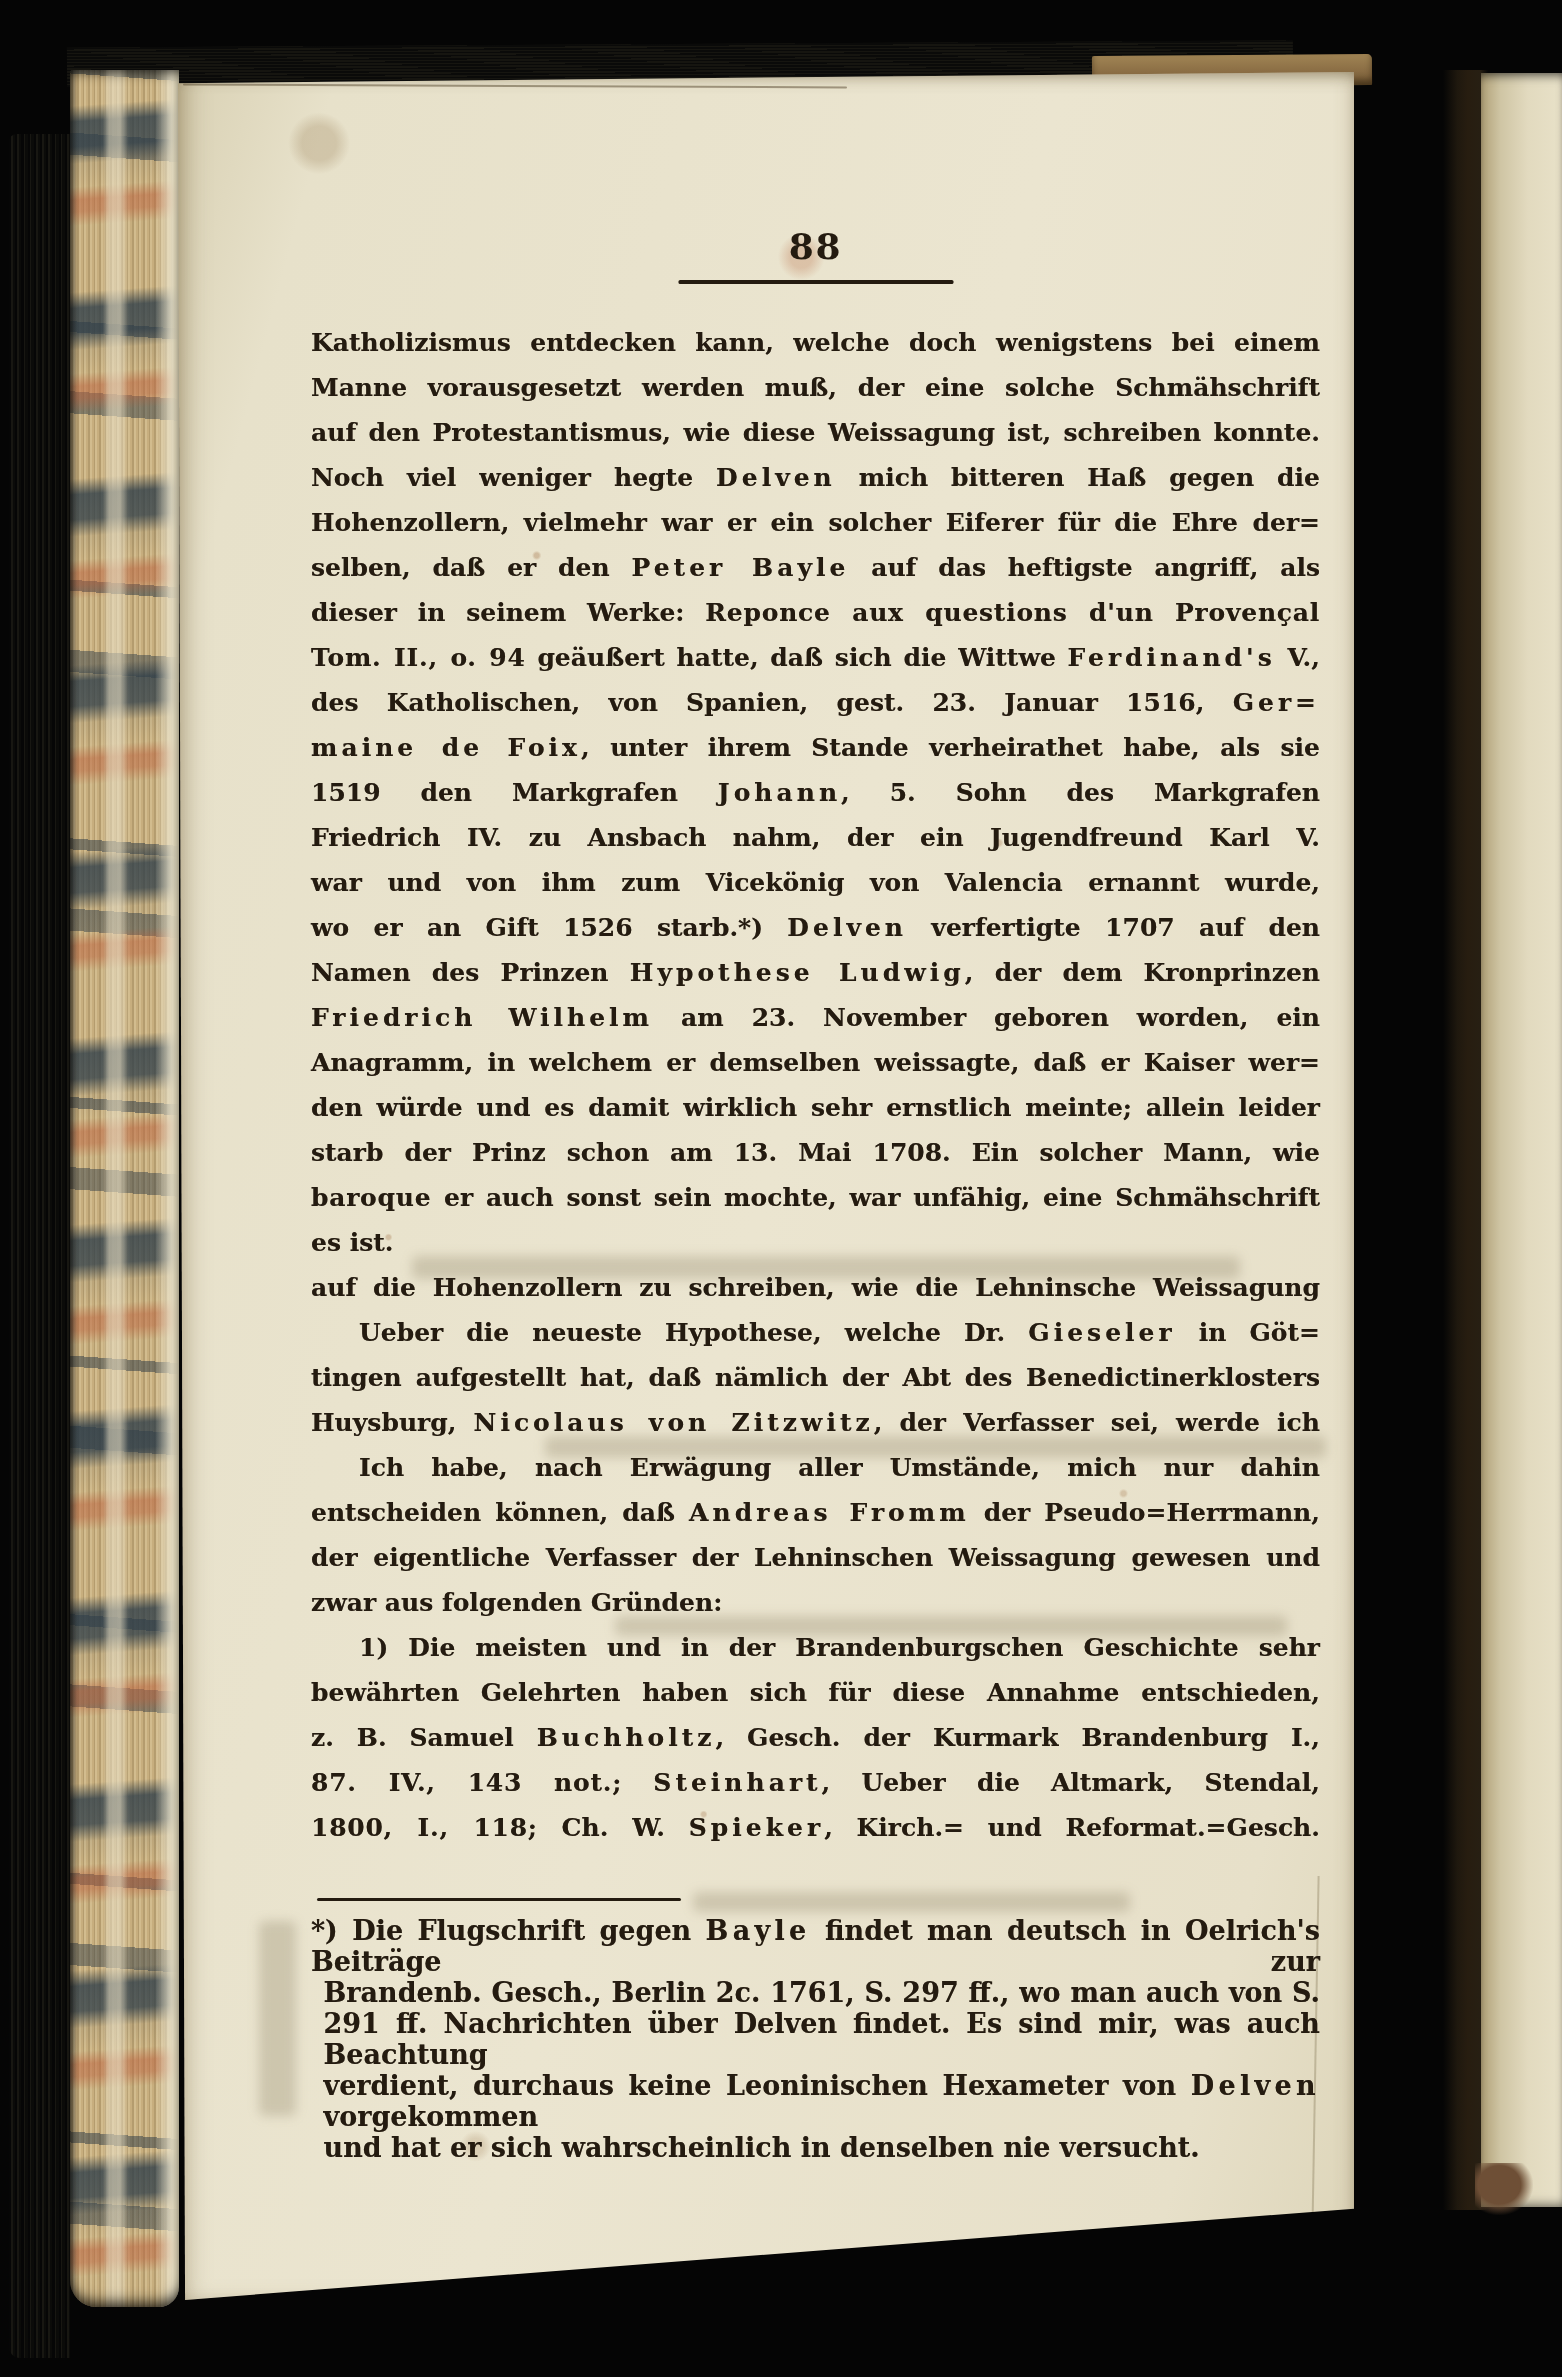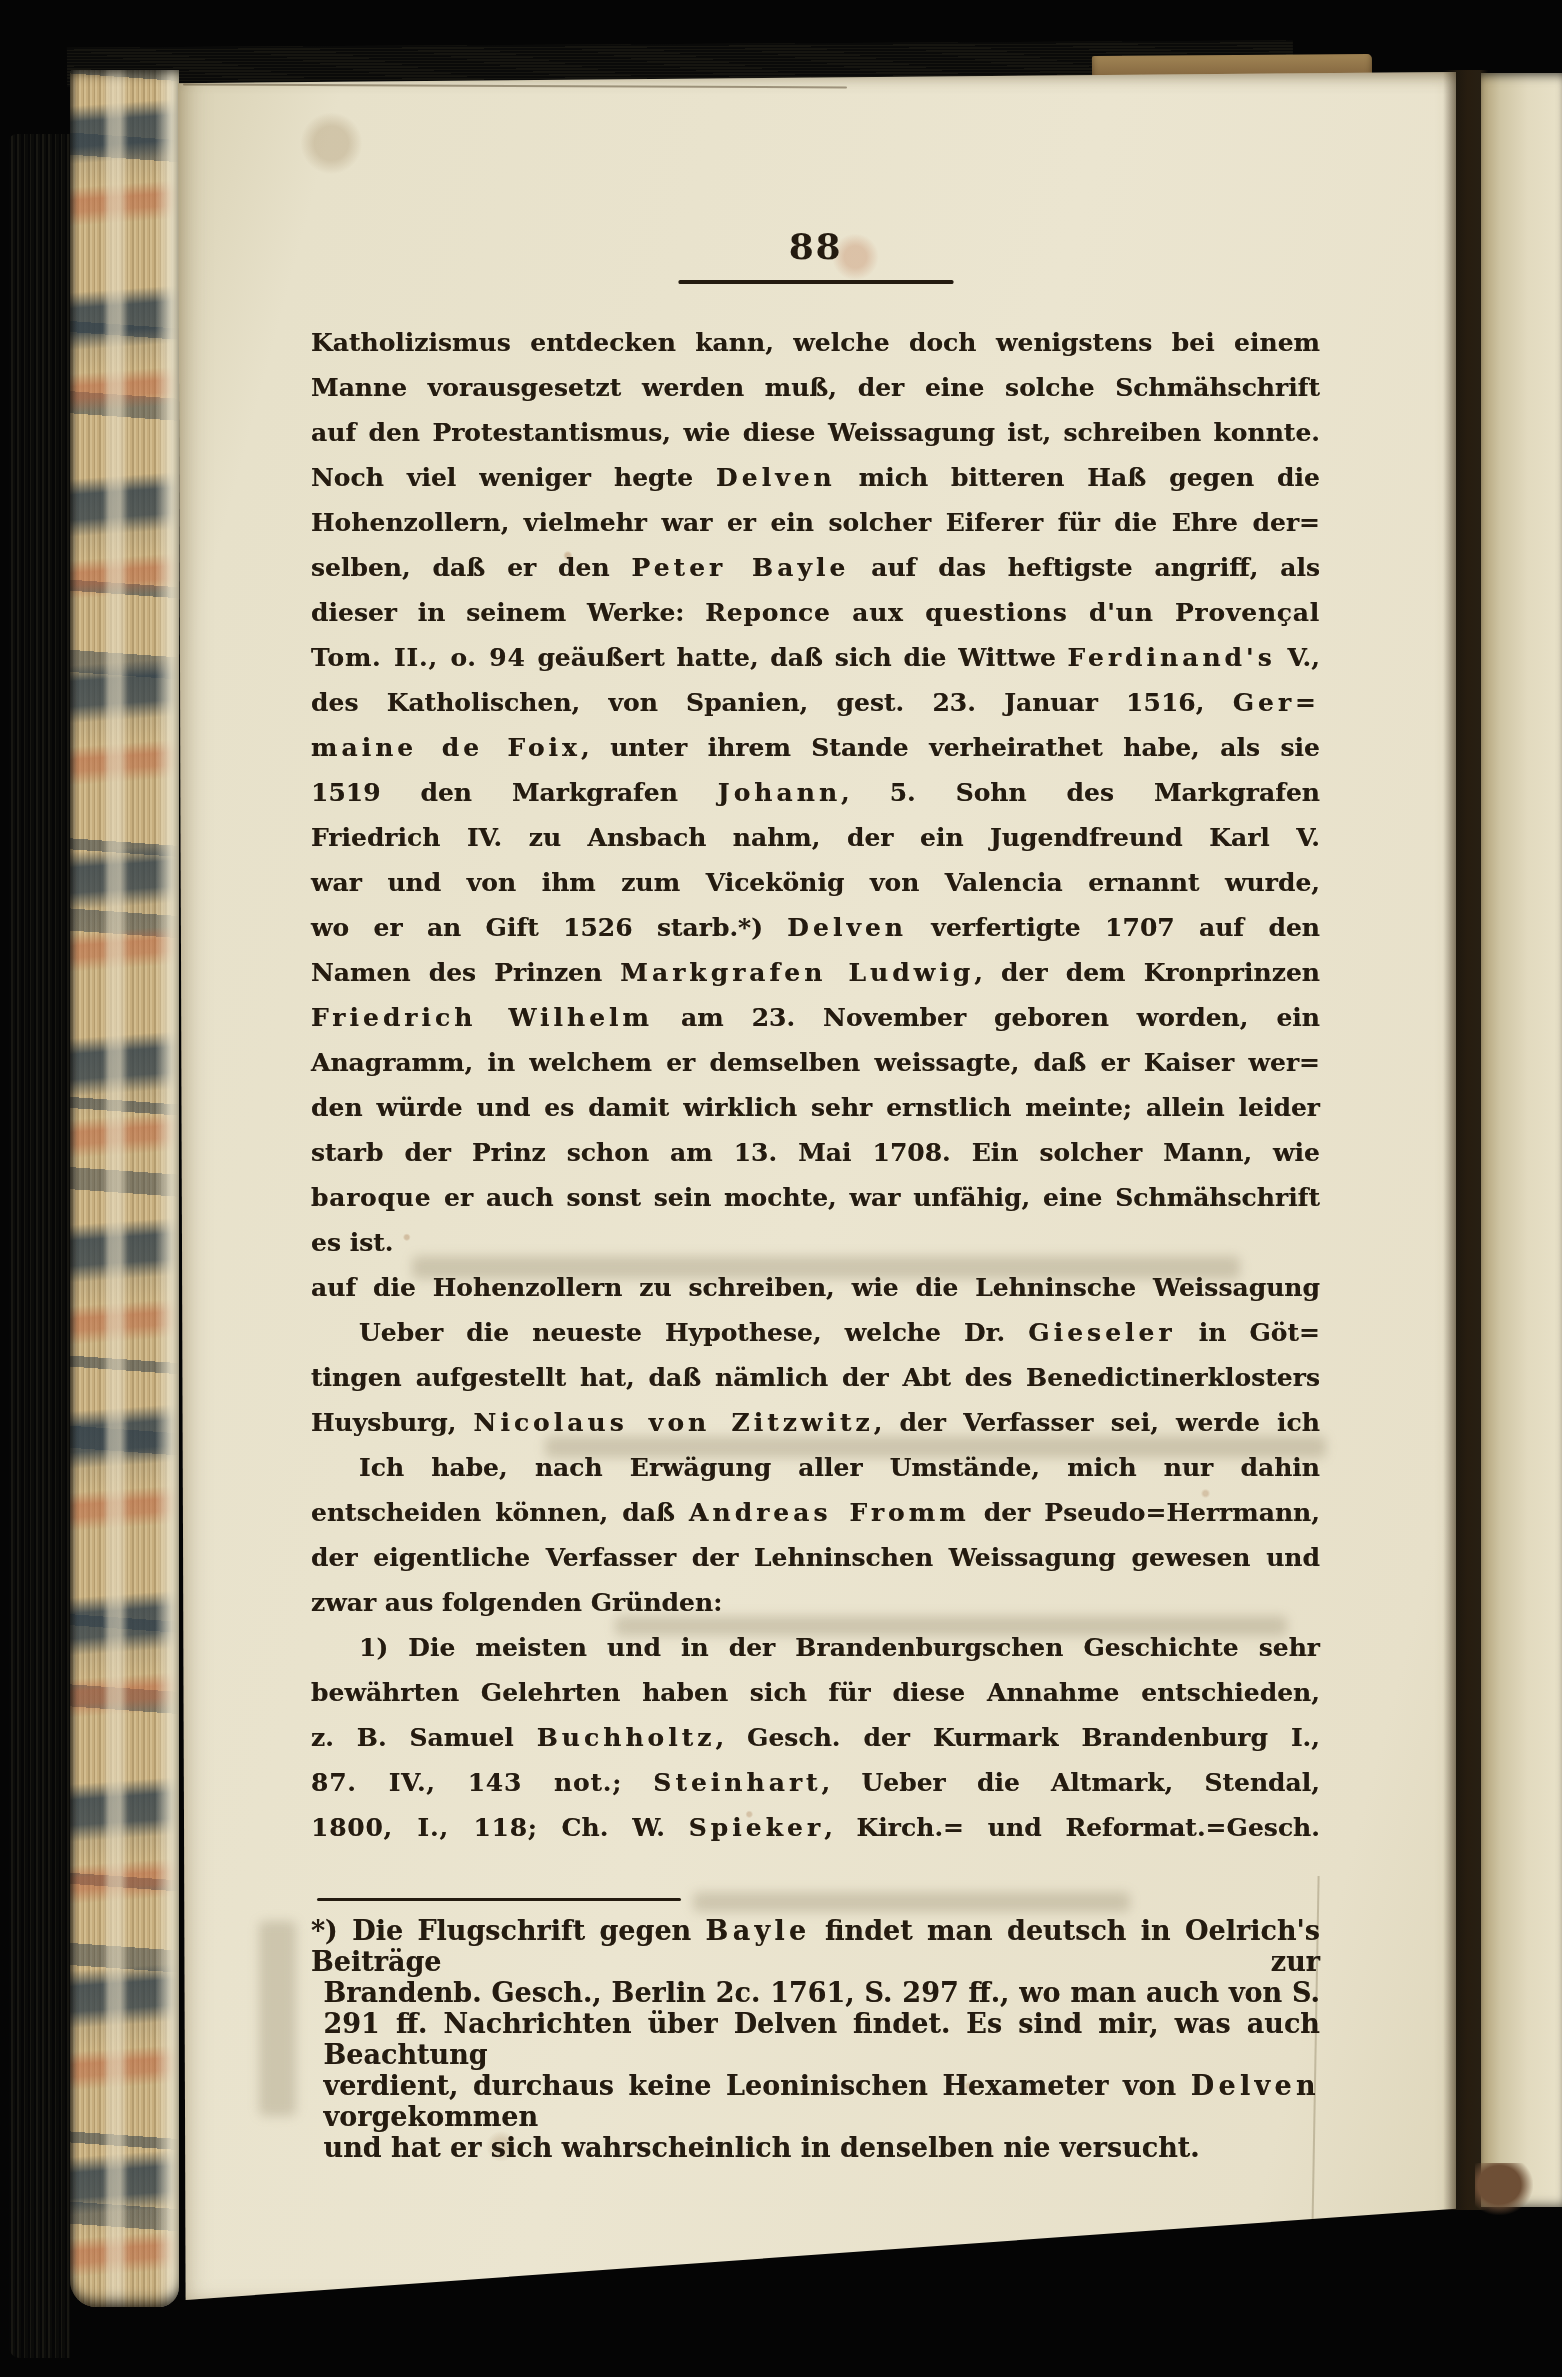--- a/index.html
+++ b/index.html
@@ -30,21 +30,21 @@
             rgba(187,100,64,.55) 130px,rgba(187,100,64,.5) 142px,
             rgba(44,60,72,0) 156px,rgba(44,60,72,0) 186px),
         repeating-linear-gradient(184deg,
             rgba(40,54,66,.5) 0 11px,
             rgba(216,188,132,0) 11px 70px,
             rgba(40,54,66,.45) 70px 92px,
             rgba(40,54,66,0) 92px 258px),
         repeating-linear-gradient(90deg,#c7ae7e 0 1.6px,#b49c6e 1.6px 3.1px,#d2bc8e 3.1px 5.5px);
       box-shadow:inset 0 7.8px 12.5px -6.2px rgba(0,0,0,.8), inset 0 -11px 14px -6.2px rgba(0,0,0,.8);}
   
-  .page{position:absolute;left:178px;top:72px;width:1278px;height:2228px;
+  .page{position:absolute;left:178px;top:72px;width:1176px;height:2228px;
       background:linear-gradient(105deg,#d9d1b4 0%,#e7e1ca 9%,#ebe5d0 50%,#e7e0c9 88%,#ddd5b9 100%);
       clip-path:polygon(0 0.5%,100% 0,100% 95.9%,0.6% 100%);
       box-shadow:inset 15.6px 0 26.6px -11px rgba(120,100,60,.55),
                  inset -9.4px 0 22px -12.5px rgba(110,90,55,.45),
                  inset 0 12.5px 17px -11px rgba(90,72,40,.55);}
   .page-top-line{position:absolute;left:4.7px;top:12.5px;width:664px;height:2.3px;
       background:rgba(70,56,30,.45);transform:rotate(0.25deg);border-radius:1.6px;}
   .stains{position:absolute;inset:0;pointer-events:none;
       background:
         radial-gradient(circle at 53% 8.3%, rgba(178,96,56,.26) 0 11px, rgba(178,96,56,0) 23.4px),
@@ -120,21 +120,21 @@
           <div class="ln"><span>Hohenzollern, vielmehr war er ein solcher Eiferer für die Ehre der=</span></div>
           <div class="ln"><span>selben, daß er den </span><span class="sp">Peter Bayle</span><span> auf das heftigste angriff, als</span></div>
           <div class="ln"><span>dieser in seinem Werke: </span><span class="rom">Reponce aux questions d'un Provençal</span></div>
           <div class="ln"><span class="rom">Tom. II., o. 94</span><span> geäußert hatte, daß sich die Wittwe </span><span class="sp">Ferdinand's</span><span> V.,</span></div>
           <div class="ln"><span>des Katholischen, von Spanien, gest. 23. Januar 1516, </span><span class="sp">Ger=</span></div>
           <div class="ln"><span class="sp">maine de Foix</span><span>, unter ihrem Stande verheirathet habe, als sie</span></div>
           <div class="ln"><span>1519 den Markgrafen </span><span class="sp">Johann</span><span>, 5. Sohn des Markgrafen</span></div>
           <div class="ln"><span>Friedrich IV. zu Ansbach nahm, der ein Jugendfreund Karl V.</span></div>
           <div class="ln"><span>war und von ihm zum Vicekönig von Valencia ernannt wurde,</span></div>
           <div class="ln"><span>wo er an Gift 1526 starb.*) </span><span class="sp">Delven</span><span> verfertigte 1707 auf den</span></div>
-          <div class="ln"><span>Namen des Prinzen </span><span class="sp">Markgrafen Ludwig</span><span>, der dem Kronprinzen</span></div>
+          <div class="ln"><span>Namen des Prinzen </span><span class="sp">Hypothese Ludwig</span><span>, der dem Kronprinzen</span></div>
           <div class="ln"><span class="sp">Friedrich Wilhelm</span><span> am 23. November geboren worden, ein</span></div>
           <div class="ln"><span>Anagramm, in welchem er demselben weissagte, daß er Kaiser wer=</span></div>
           <div class="ln"><span>den würde und es damit wirklich sehr ernstlich meinte; allein leider</span></div>
           <div class="ln"><span>starb der Prinz schon am 13. Mai 1708. Ein solcher Mann, wie</span></div>
           <div class="ln"><span class="rom">baroque</span><span> er auch sonst sein mochte, war unfähig, eine Schmähschrift</span></div>
           <div class="ln end"><span>es ist.</span></div>
           <div class="ln"><span>auf die Hohenzollern zu schreiben, wie die Lehninsche Weissagung</span></div>
           <div class="ln ind"><span>Ueber die neueste Hypothese, welche Dr. </span><span class="sp">Gieseler</span><span> in Göt=</span></div>
           <div class="ln"><span>tingen aufgestellt hat, daß nämlich der Abt des Benedictinerklosters</span></div>
           <div class="ln"><span>Huysburg, </span><span class="sp">Nicolaus von Zitzwitz</span><span>, der Verfasser sei, werde ich</span></div>

